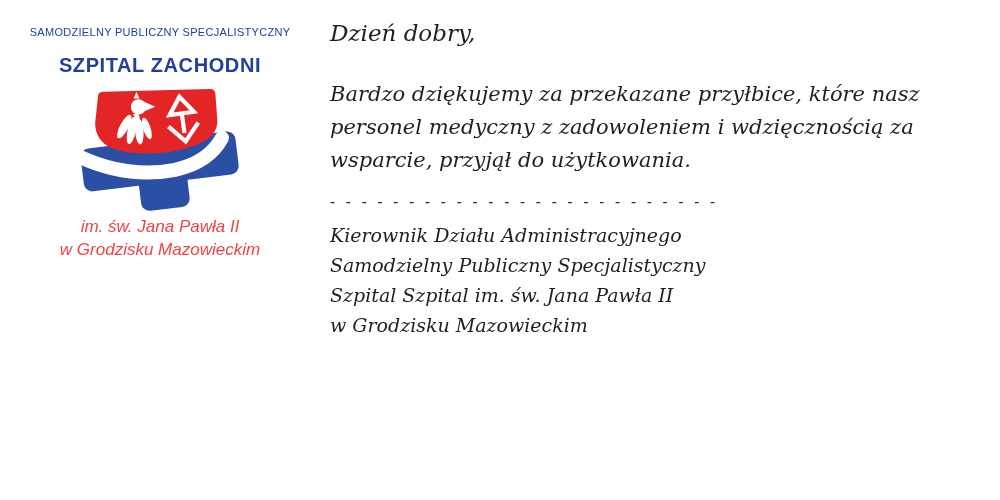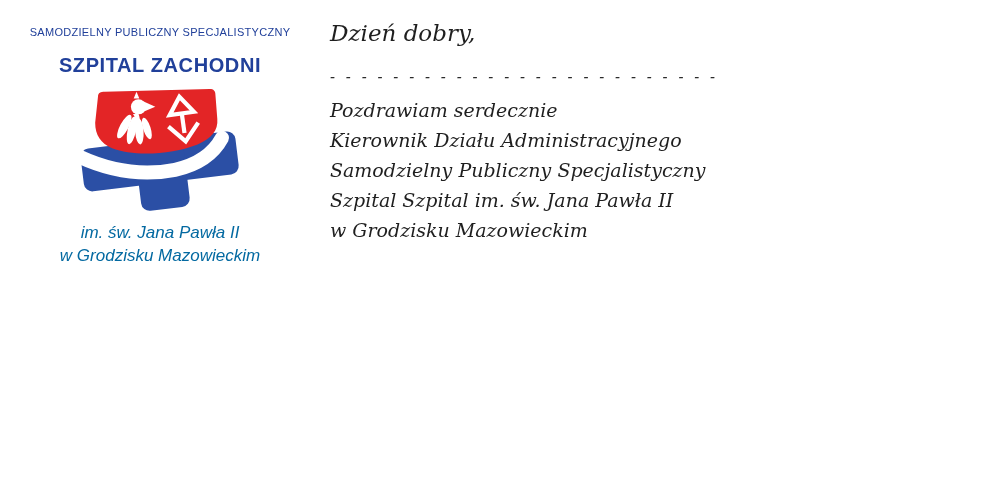--- a/index.html
+++ b/index.html
@@ -34,40 +34,40 @@
     font-weight: 700;
     letter-spacing: 0.6px;
     color: #21409a;
   }
   .logo-wrap {
     margin: 12px auto 0 auto;
     width: 196px;
     height: 124px;
   }
   .patron {
-    margin-top: 8px;
+    margin-top: 2px;
     font-style: italic;
     font-size: 17px;
     line-height: 23px;
-    color: #0369a1;
+    color: #ef4444;
   }
   
   .letter-body {
     position: absolute;
     left: 330px;
     top: 16px;
     width: 630px;
     color: #1f1f1f;
     font-family: "DejaVu Serif", serif;
     font-style: italic;
   }
   .greeting {
     font-size: 23px;
     line-height: 34px;
-    margin-bottom: 17px;
+    margin-bottom: 28px;
   }
   .para {
     font-size: 21px;
     line-height: 33px;
     margin-bottom: 15px;
   }
   .separator {
     font-size: 15px;
     letter-spacing: 3px;
     line-height: 20px;
@@ -128,23 +128,23 @@
     </div>
 
     <div class="patron">
       <div>im. św. Jana Pawła II</div>
       <div>w Grodzisku Mazowieckim</div>
     </div>
   </aside>
 
   <main class="letter-body">
     <p class="greeting">Dzień dobry,</p>
+    <p class="para">Bardzo dziękujemy za przekazane przyłbice, które nasz personel medyczny z zadowoleniem i wdzięcznością za wsparcie, przyjął do użytkowania.</p>
     <div class="separator">- - - - - - - - - - - - - - - - - - - - - - - - -</div>
     <div class="signature">
-      <div>Pozdrawiam serdecznie</div>
       <div>Kierownik Działu Administracyjnego</div>
       <div>Samodzielny Publiczny Specjalistyczny</div>
       <div>Szpital Szpital im. św. Jana Pawła II</div>
       <div>w Grodzisku Mazowieckim</div>
     </div>
   </main>
 
 </div>
 
 </body></html>

